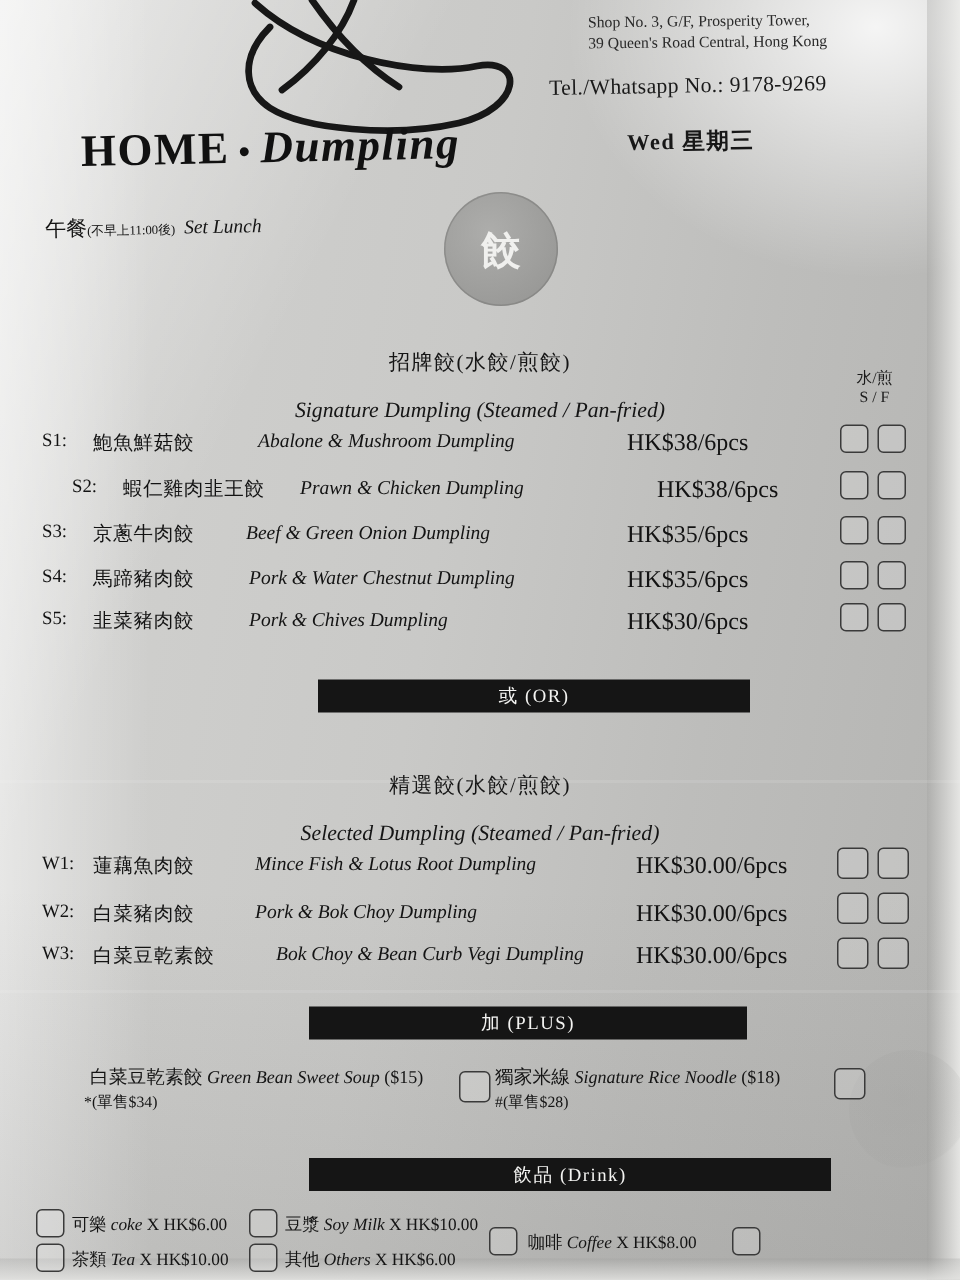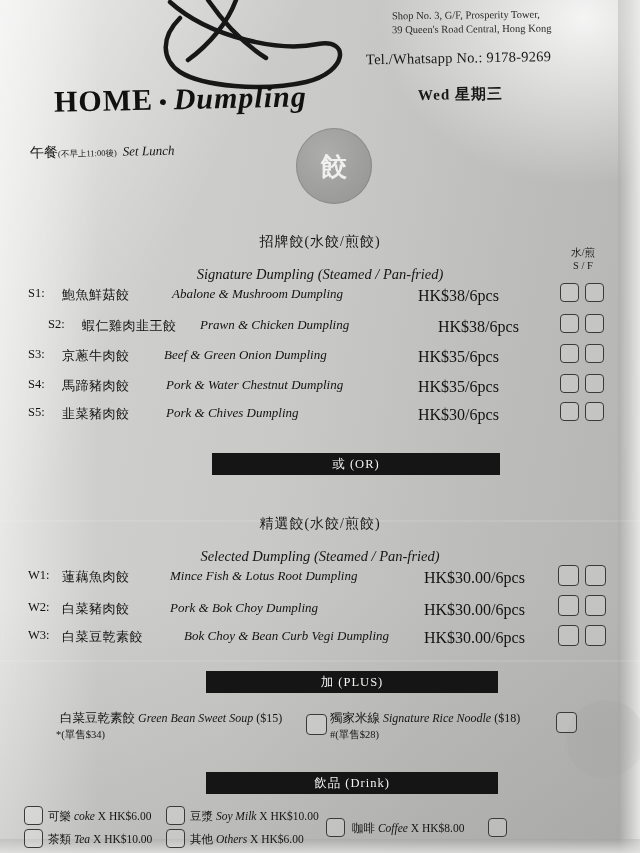--- a/index.html
+++ b/index.html
@@ -300,21 +300,21 @@
   <div class="plus-item" style="left:330px;top:710px;">
     <span class="zh">獨家米線</span>
     <span class="en">Signature Rice Noodle</span>
     <span>($18)</span>
   </div>
   <div class="plus-sub" style="left:330px;top:728px;">#(單售$28)</div>
   <div class="boxes" style="left:556px;top:712px;">
     <div class="box wide"></div>
   </div>
 
-  <div class="banner" style="left:206px;top:772px;width:292px;">飲品 (Drink)</div>
+  <div class="banner" style="left:206px;top:772px;width:348px;">飲品 (Drink)</div>
 
   <div class="boxes" style="left:24px;top:806px;">
     <div class="box"></div>
   </div>
   <div class="drink" style="left:48px;top:809px;">
     <span>可樂</span>
     <span class="en">coke</span>
     <span>X HK$6.00</span>
   </div>
 

